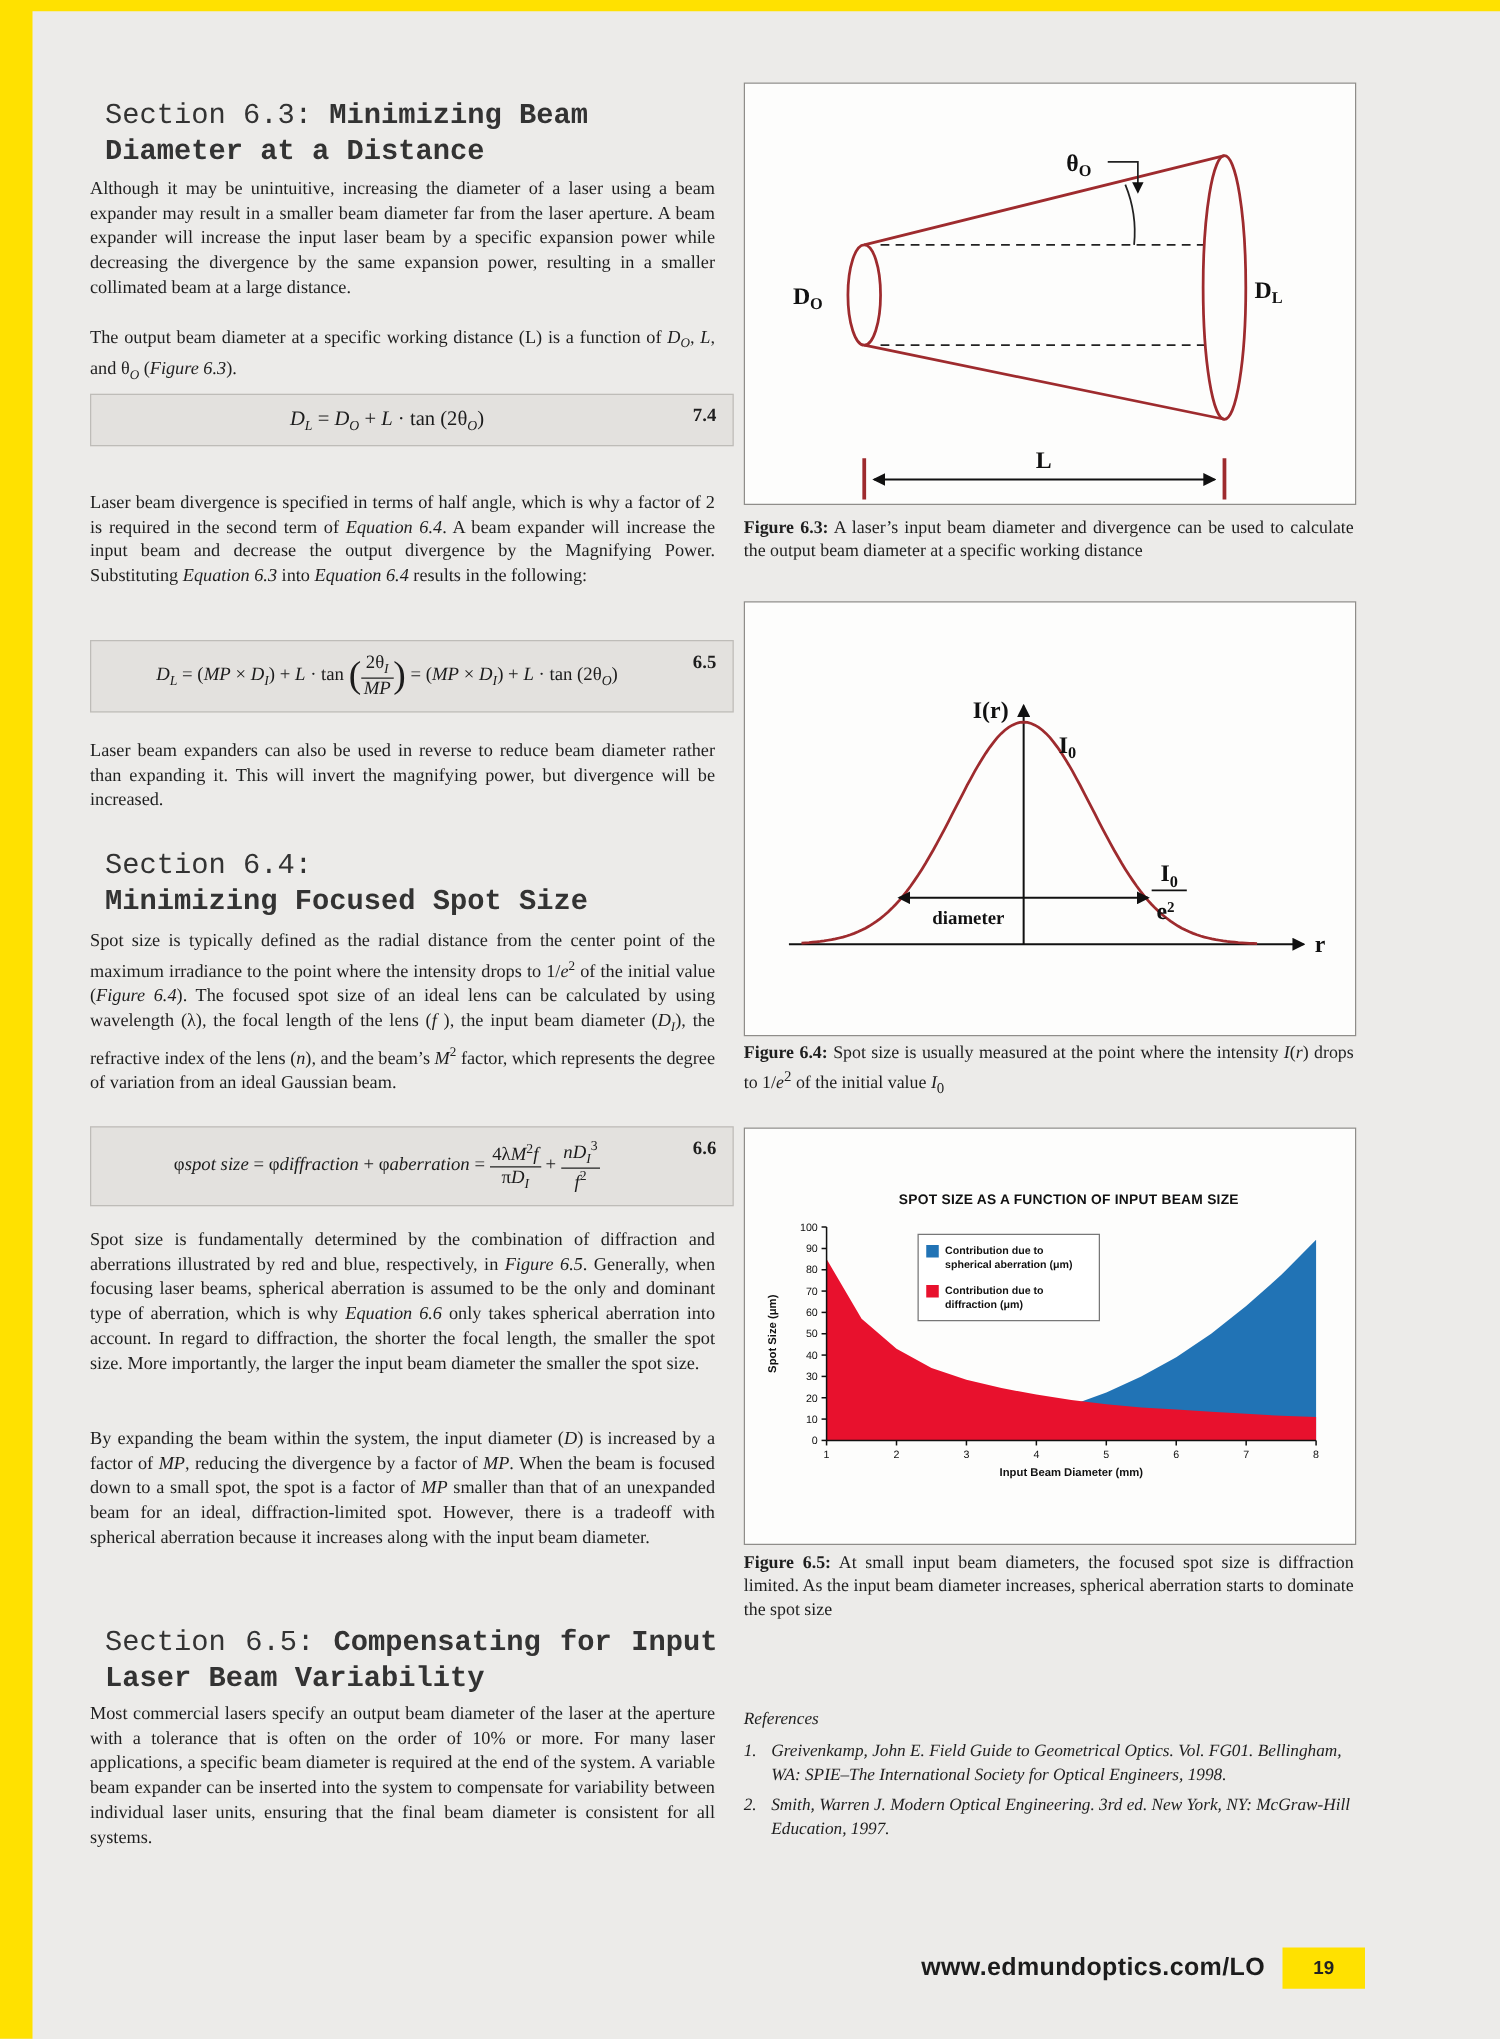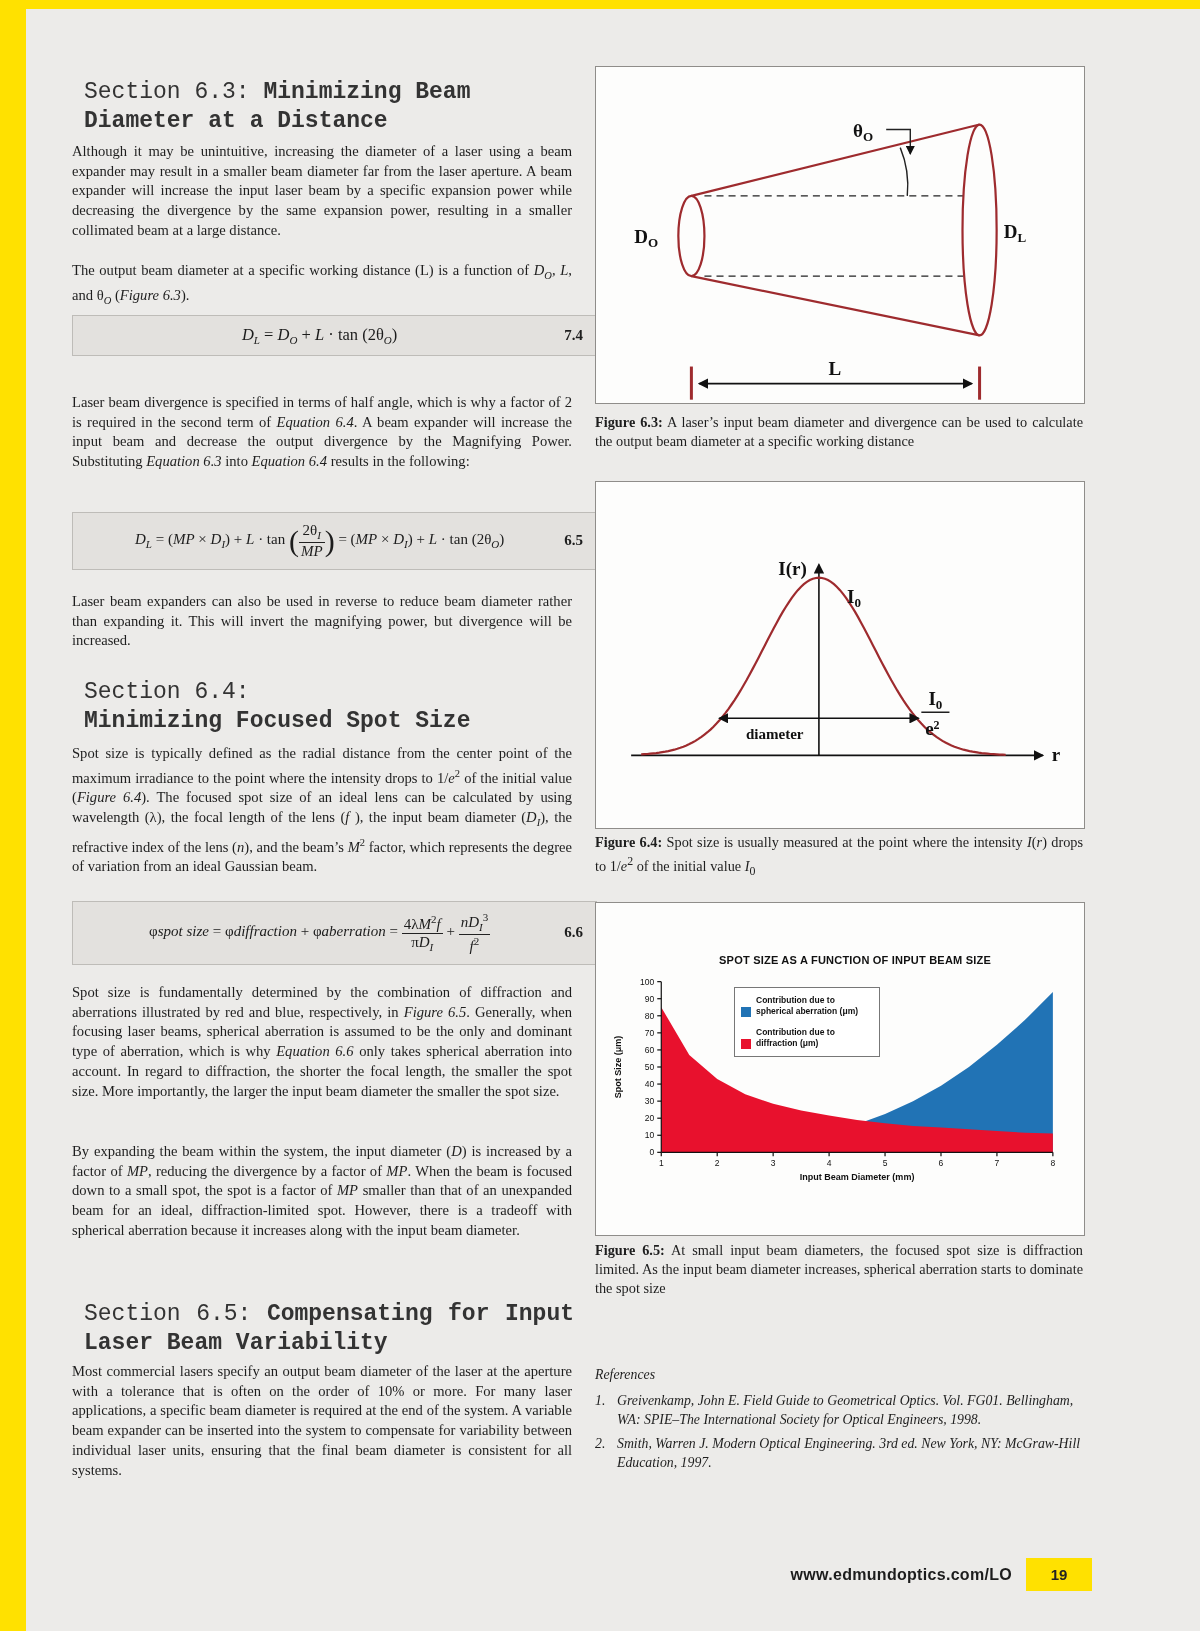--- a/index.html
+++ b/index.html
@@ -11,43 +11,43 @@
   .accent-left{position:absolute;left:0;top:0;width:26px;height:100%;background:#FFE100}
   .accent-top{position:absolute;left:0;top:0;width:100%;height:9px;background:#FFE100}
   .colL{position:absolute;left:72px;top:0;width:500px;height:100%}
   .colR{position:absolute;left:595px;top:0;width:488px;height:100%}
   .blk{position:absolute;left:0;width:100%}
   h2.sec{font-family:Liberation Mono, monospace;font-size:23px;line-height:29px;color:#333;margin:12px;font-weight:700}
   .sec-label{font-weight:400}
   .lblblock{display:block}
   p.body{font-size:14.6px;line-height:19.7px;text-align:justify;margin:0}
   p.body sub,p.body sup{font-size:10.5px}
-  .eqbox{background:#E3E1DE;border:1px solid #BEBCB8;display:flex;align-items:center;padding:9px 13px 9px 10px}
+  .eqbox{background:#E3E1DE;border:1px solid #BEBCB8;display:flex;padding:9px 13px 9px 0}
   .eq{flex:1;text-align:center;font-size:16.5px;color:#1c1c1c}
   .eq-small{font-size:15px}
   .eq sub,.eq sup{font-size:11px}
   .eqnum{font-weight:700;font-size:15px;padding-left:8px}
   .frac{display:inline-block;vertical-align:middle;text-align:center;line-height:1.15}
   .frac .num{display:block;border-bottom:1.3px solid #222;padding:0 2px}
   .frac .den{display:block;padding:0 2px}
   .bp{font-size:30px;vertical-align:middle}
   .figbox{position:absolute;left:0;width:488px;background:#FDFDFC;border:1px solid #8F8D8A}
   .figbox svg{display:block;width:100%;height:100%}
   .caption{position:absolute;left:0;width:488px;font-size:14.3px;line-height:19px;text-align:justify}
   .refs{position:absolute;left:0;width:488px;font-style:italic;font-size:13.8px;line-height:19.5px}
   .refs .rtitle{margin-bottom:6px}
   .ref-item{display:flex;margin-bottom:4px}
   .ref-num{width:22px;flex:none}
   .footer{position:absolute;top:1558px;left:26px;width:1066px;display:flex;justify-content:flex-end;align-items:center;gap:14px}
-  .footer-url{font-family:"Liberation Sans",sans-serif;font-weight:700;font-size:16px;color:#1c1c1c;letter-spacing:.3px;cursor:pointer}
+  .footer-url{font-family:"Liberation Sans",sans-serif;font-weight:700;font-size:20px;color:#1c1c1c;letter-spacing:.3px;cursor:pointer}
   .pagebox{width:66px;height:33px;background:#FFE100;display:flex;align-items:center;justify-content:center;
     font-family:"Liberation Sans",sans-serif;font-weight:700;font-size:15px;color:#222}
   .legend{position:absolute;left:138px;top:84px;width:132px;background:#fff;border:1px solid #777;
     padding:7px 6px;display:flex;flex-direction:column;gap:10px}
-  .legend-item{display:flex;gap:5px;align-items:flex-end}
+  .legend-item{display:flex;gap:5px;align-items:flex-start}
   .swatch{width:10px;height:10px;flex:none;margin-top:1px}
   .legend-label{font-family:"Liberation Sans",sans-serif;font-size:8.5px;font-weight:700;line-height:1.3;white-space:pre-line;color:#111}
   
   .maroon{stroke:#9E2B2E;stroke-width:2.2;fill:none}
   .dash{stroke:#222;stroke-width:1.4;stroke-dasharray:7 5;fill:none}
   .thin{stroke:#222;stroke-width:1.4;fill:none}
   .meas{stroke:#111;stroke-width:1.6;fill:none}
   .fl{font-family:"Liberation Serif",serif;font-weight:700;font-size:19px;fill:#111}
   .flsub{font-size:13px}
   .flsup{font-size:12px}

